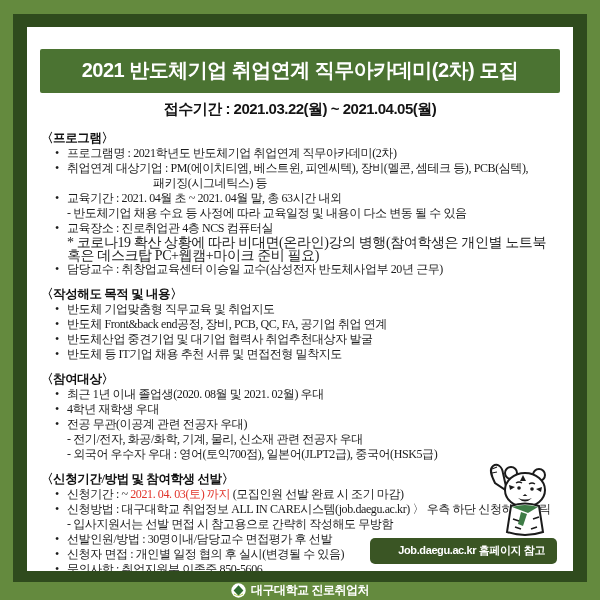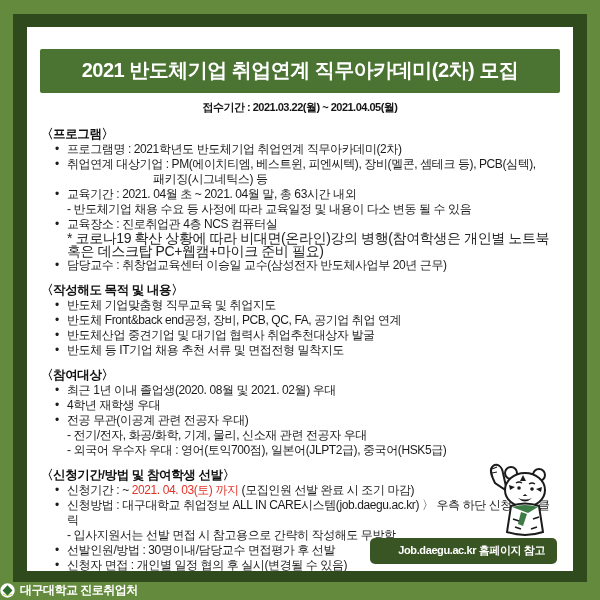--- a/index.html
+++ b/index.html
@@ -15,24 +15,24 @@
   .content{
     position:absolute;left:14px;top:13px;right:14px;bottom:11px;
     background:#fff;overflow:hidden;
   }
   .banner{
     margin:22px 13px 0 13px;background:var(--banner,#4b7332);
     color:#fff;font-weight:700;font-size:20px;letter-spacing:-0.5px;
     text-align:center;padding:8px 0 9px 0;border-radius:2px;
   }
   .period{
-    margin-top:7px;text-align:center;font-weight:700;font-size:11px;
+    margin-top:7px;text-align:center;font-weight:700;font-size:15px;
     letter-spacing:-0.5px;color:#141414;
   }
-  .sections{padding:2px 20px 0 14px;}
+  .sections{padding:2px 20px 0 14px;font-family:Liberation Serif, serif;}
   .sec-heading{
     font-size:12.5px;font-weight:700;color:#111;margin-top:9px;
     letter-spacing:-0.4px;line-height:16px;
   }
   .line{
     font-size:12px;line-height:15px;color:#1b1b1b;letter-spacing:-0.4px;
   }
   .bullet{padding-left:26px;position:relative;}
   .bullet::before{content:"\2022";position:absolute;left:14px;top:0;color:#1b1b1b;}
   .dash{padding-left:26px;}
@@ -40,21 +40,21 @@
   .cont{padding-left:112px;}
   .red{color:var(--red,#e03228);}
   .badge{
     position:absolute;right:16px;bottom:7px;z-index:3;
     background:var(--badge,#3a5524);color:#fff;font-weight:700;
     font-size:11px;letter-spacing:-0.4px;padding:5px 12px 6px 12px;border-radius:5px;
   }
   .mascot{position:absolute;right:26px;bottom:26px;z-index:2;}
   .footer{
     position:absolute;left:0;right:0;bottom:0;height:19px;z-index:4;
-    display:flex;align-items:center;gap:5px;
+    display:flex;align-items:center;justify-content:center;gap:5px;
   }
   .footer-label{color:#fff;font-weight:700;font-size:12px;letter-spacing:-0.5px;}
 </style>
 </head>
 <body style="--outer: #648a3e; --red: #e03228;">
 
 <div class="frame" style="background: rgb(47, 75, 29);">
   <div class="content">
 
     <div class="banner" style="background: rgb(75, 115, 50);">2021 반도체기업 취업연계 직무아카데미(2차) 모집</div>

